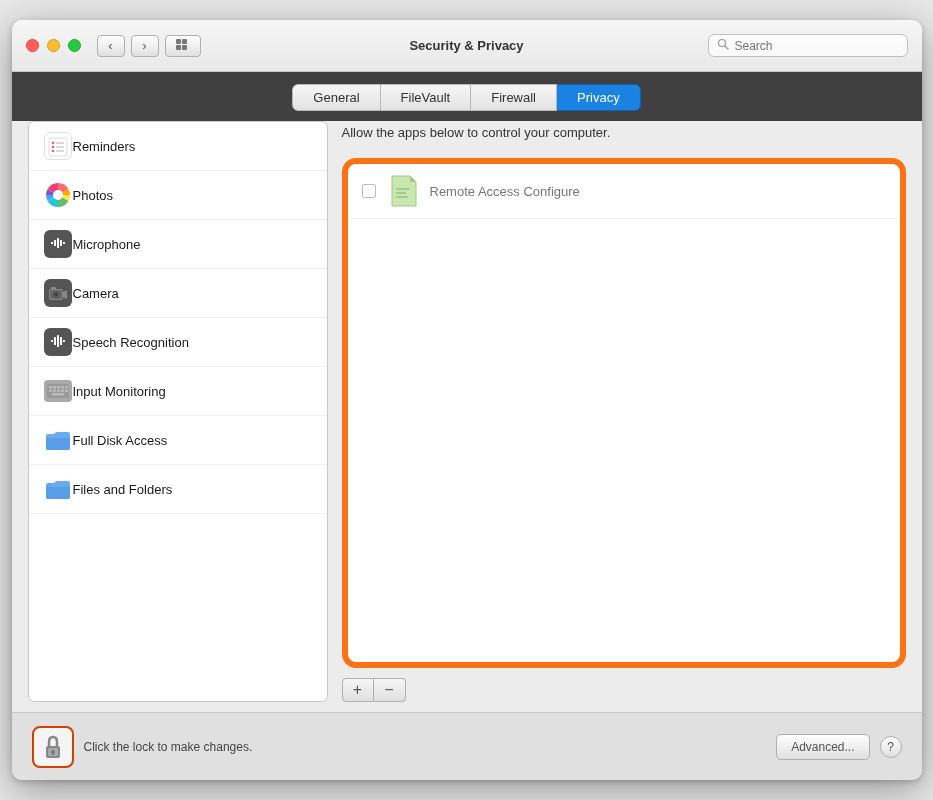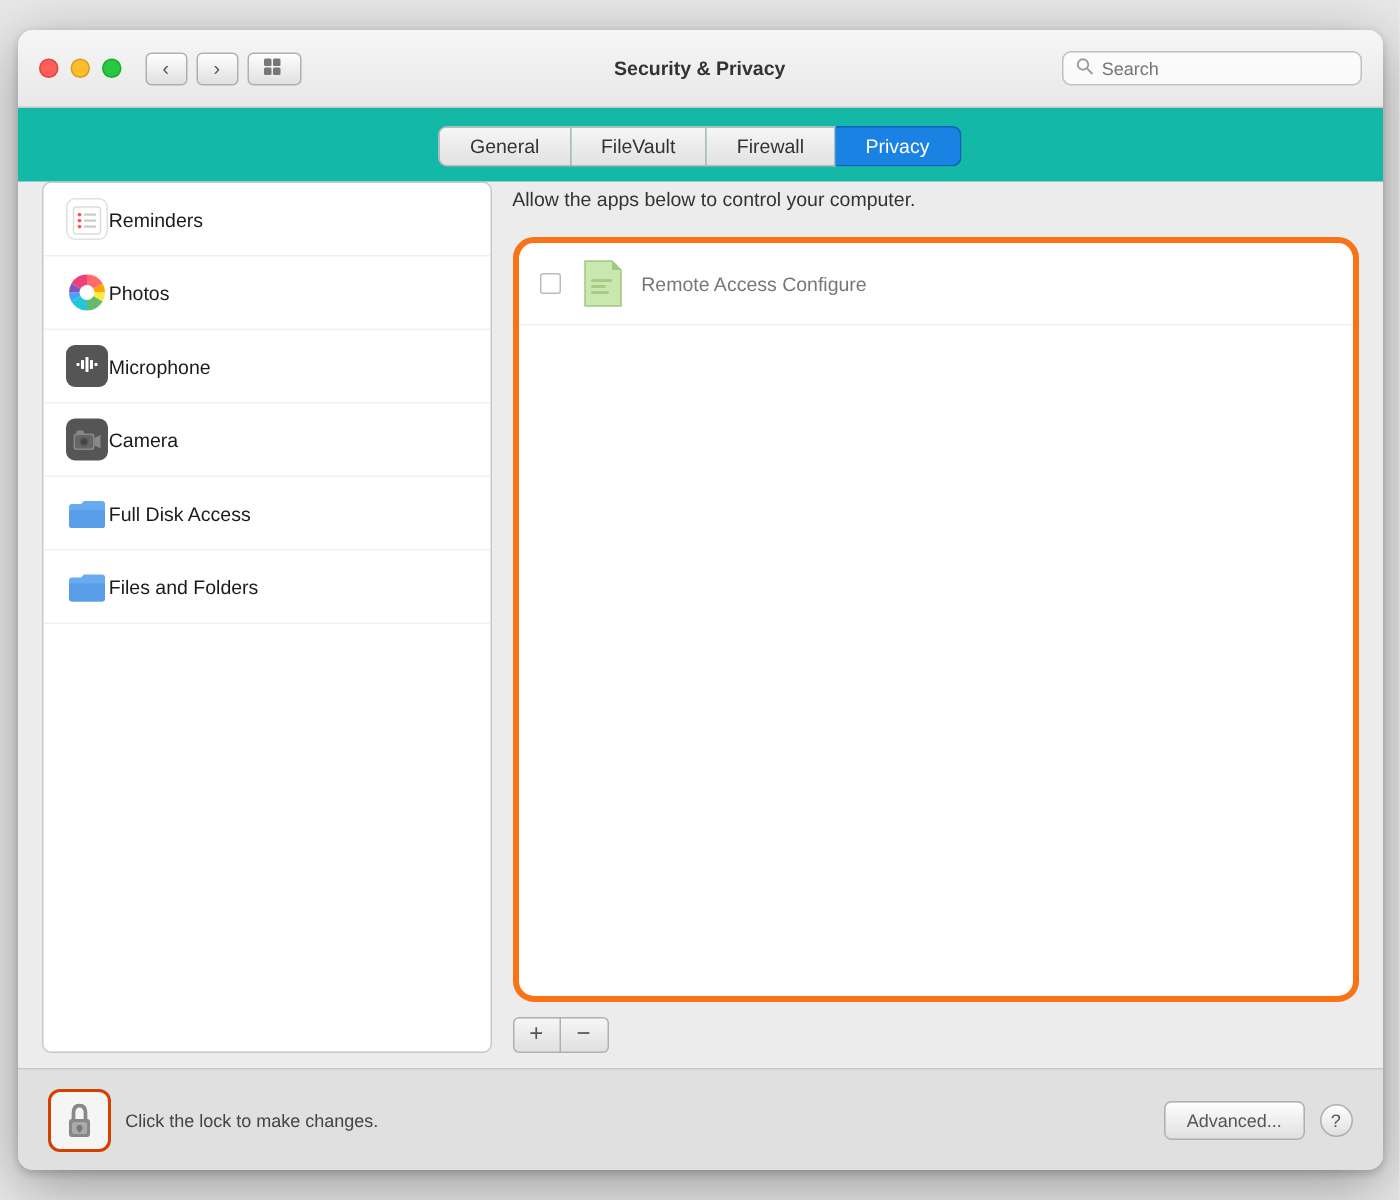--- a/index.html
+++ b/index.html
@@ -126,21 +126,21 @@
     }
 
     
     .tabs {
       display: flex;
       align-items: center;
       justify-content: center;
       padding: 12px 0 10px;
       gap: 0;
       flex-shrink: 0;
-      background: #14b8a6;
+      background: #404040;
     }
 
     .tab {
       padding: 5px 20px;
       font-size: 13px;
       color: #333;
       background: linear-gradient(180deg, #f6f6f6 0%, #e2e2e2 100%);
       border: 1px solid #b8b8b8;
       cursor: pointer;
       white-space: nowrap;
@@ -261,21 +261,21 @@
 
     .description-text {
       font-size: 13px;
       color: #333;
       padding: 4px 0 8px;
     }
 
     .apps-list {
       flex: 1;
       background: white;
-      border: 4px solid #f97316;
+      border: 6px solid #f97316;
       border-radius: 14px;
       overflow: hidden;
     }
 
     .app-item {
       display: flex;
       align-items: center;
       padding: 10px 14px;
       gap: 12px;
       border-bottom: 1px solid #f0f0f0;
@@ -502,22 +502,61 @@
               <circle cx="8" cy="9.5" r="3" fill="#555"></circle>
               <circle cx="8" cy="9.5" r="1.8" fill="#444"></circle>
               <path d="M15 7 L19 5 L19 14 L15 12 Z" fill="#888"></path>
               <rect x="3" y="2" width="5" height="3" rx="1" fill="#888"></rect>
             </svg>
           </div>
         </div>
         <span class="sidebar-item-label">Camera</span>
       </div>
 
-
-
+      <div class="sidebar-item">
+        <div class="sidebar-item-icon">
+          <div class="icon-speech">
+            <svg width="20" height="22" viewBox="0 0 20 22">
+              <rect x="1" y="1" width="18" height="18" rx="3" fill="#555"></rect>
+              <rect x="3" y="9" width="2" height="2" rx="0.5" fill="white"></rect>
+              <rect x="6" y="6" width="2" height="8" rx="0.5" fill="white"></rect>
+              <rect x="9" y="4" width="2" height="12" rx="0.5" fill="white"></rect>
+              <rect x="12" y="6" width="2" height="8" rx="0.5" fill="white"></rect>
+              <rect x="15" y="9" width="2" height="2" rx="0.5" fill="white"></rect>
+            </svg>
+          </div>
+        </div>
+        <span class="sidebar-item-label">Speech Recognition</span>
+      </div>
+
+
+      <div class="sidebar-item">
+        <div class="sidebar-item-icon">
+          <div style="width:28px;height:22px;background:#aaa;border-radius:4px;display:flex;align-items:center;justify-content:center;">
+            <svg width="24" height="16" viewBox="0 0 24 16">
+              <rect x="1" y="1" width="22" height="14" rx="2" fill="#999"></rect>
+
+              <rect x="3" y="3" width="3" height="2.5" rx="0.5" fill="#bbb"></rect>
+              <rect x="7" y="3" width="3" height="2.5" rx="0.5" fill="#bbb"></rect>
+              <rect x="11" y="3" width="3" height="2.5" rx="0.5" fill="#bbb"></rect>
+              <rect x="15" y="3" width="3" height="2.5" rx="0.5" fill="#bbb"></rect>
+              <rect x="19" y="3" width="3" height="2.5" rx="0.5" fill="#bbb"></rect>
+
+              <rect x="3" y="6.5" width="3" height="2.5" rx="0.5" fill="#bbb"></rect>
+              <rect x="7" y="6.5" width="3" height="2.5" rx="0.5" fill="#bbb"></rect>
+              <rect x="11" y="6.5" width="3" height="2.5" rx="0.5" fill="#bbb"></rect>
+              <rect x="15" y="6.5" width="3" height="2.5" rx="0.5" fill="#bbb"></rect>
+              <rect x="19" y="6.5" width="3" height="2.5" rx="0.5" fill="#bbb"></rect>
+
+              <rect x="6" y="10" width="12" height="2.5" rx="0.5" fill="#bbb"></rect>
+            </svg>
+          </div>
+        </div>
+        <span class="sidebar-item-label">Input Monitoring</span>
+      </div>
 
       <div class="sidebar-item">
         <div class="sidebar-item-icon">
           <div class="icon-folder" style="color: #6aabf0;">
             <svg width="28" height="24" viewBox="0 0 28 24">
               <path d="M2 8 Q2 6 4 6 L10 6 L12 4 L24 4 Q26 4 26 6 L26 20 Q26 22 24 22 L4 22 Q2 22 2 20 Z" fill="#6aabf0"></path>
               <path d="M2 10 L26 10 L26 20 Q26 22 24 22 L4 22 Q2 22 2 20 Z" fill="#5a9de8"></path>
             </svg>
           </div>
         </div>

